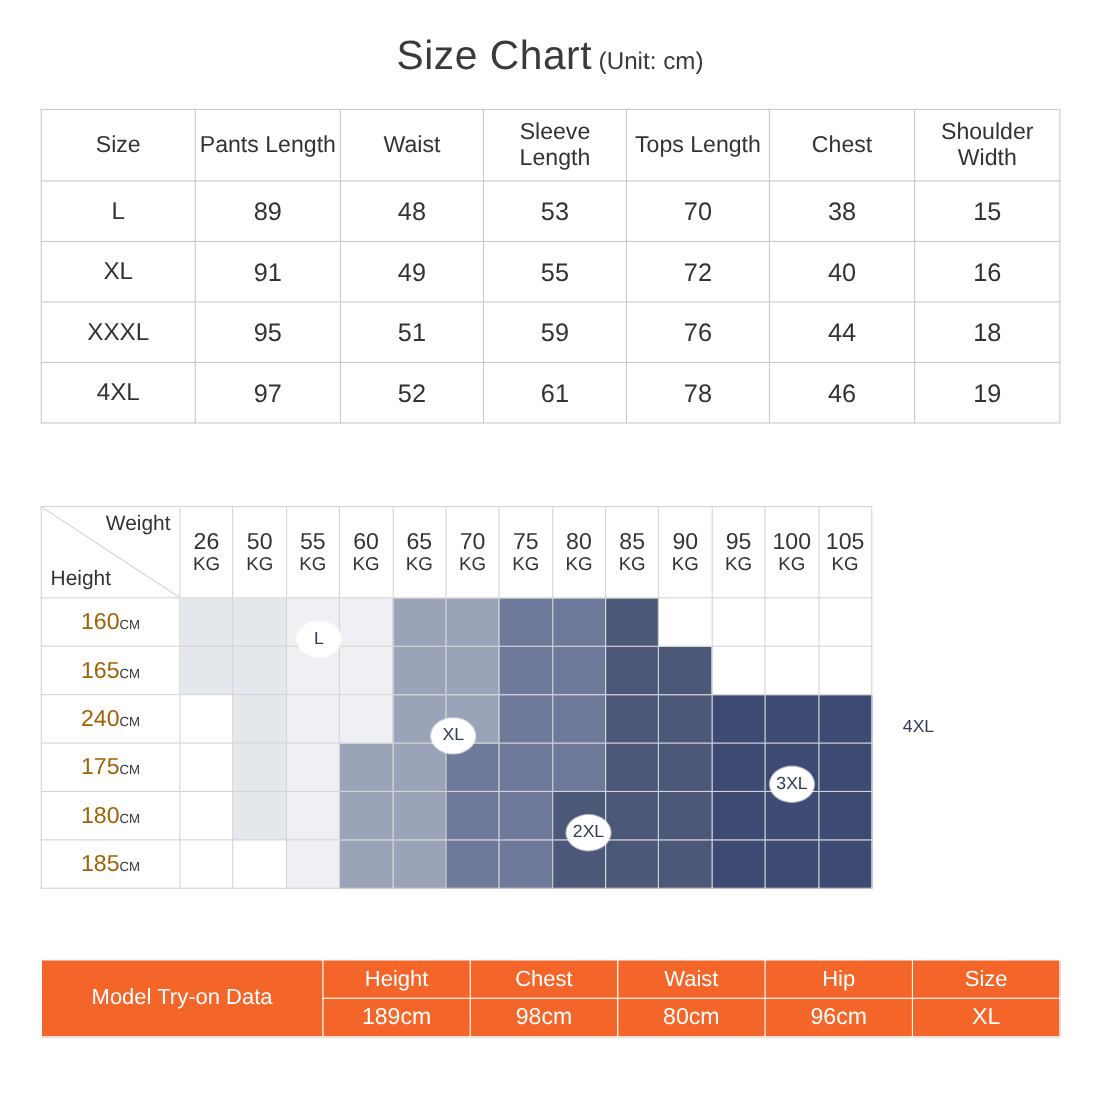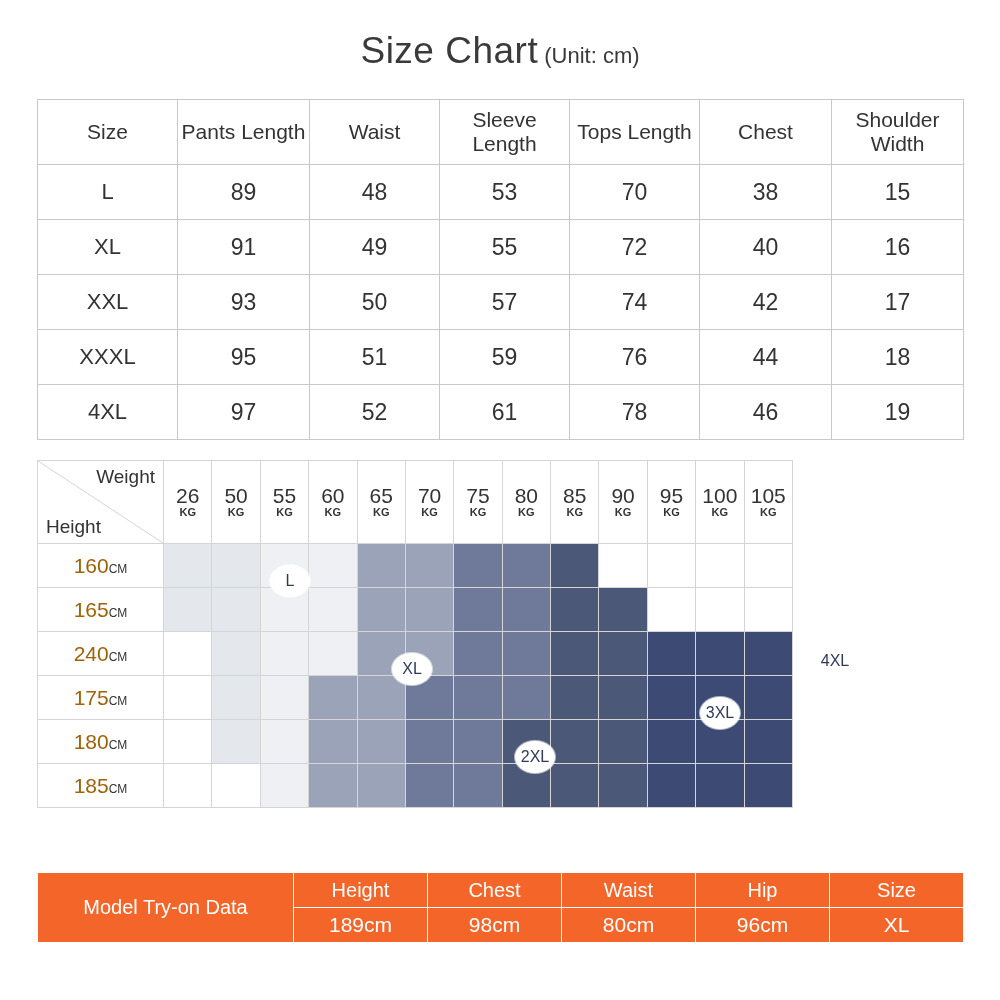--- a/index.html
+++ b/index.html
@@ -81,21 +81,21 @@
     position: absolute; left: 8px; bottom: 5px;
     font-size: 19px; color: #333;
   }
   .mx-whead {
     height: 83px;
     text-align: center;
     background: #fff;
     line-height: 1.05;
   }
   .mx-whead .n { font-size: 21px; color: #333; display:block; }
-  .mx-whead .u { font-size: 11px; color: #333; display:block;font-weight:bold; }
+  .mx-whead .u { font-size: 17px; color: #333; display:block; }
   .mx-hhead {
     width: 126px; height: 44px;
     text-align: center;
     background: #fff;
     white-space: nowrap;
   }
   .mx-hhead .n { font-size: 21px; color: #a16207; }
   .mx-hhead .u { font-size: 12px; color: #333; }
   .cell { height: 44px; }
 
@@ -172,29 +172,20 @@
         <td>15</td>
       </tr>
       <tr>
         <td class="sz">XL</td>
         <td>91</td>
         <td>49</td>
         <td>55</td>
         <td>72</td>
         <td>40</td>
         <td>16</td>
-      </tr>
-      <tr>
-        <td class="sz">XXL</td>
-        <td>93</td>
-        <td>50</td>
-        <td>57</td>
-        <td>74</td>
-        <td>42</td>
-        <td>17</td>
       </tr>
       <tr>
         <td class="sz">XXXL</td>
         <td>95</td>
         <td>51</td>
         <td>59</td>
         <td>76</td>
         <td>44</td>
         <td>18</td>
       </tr>

